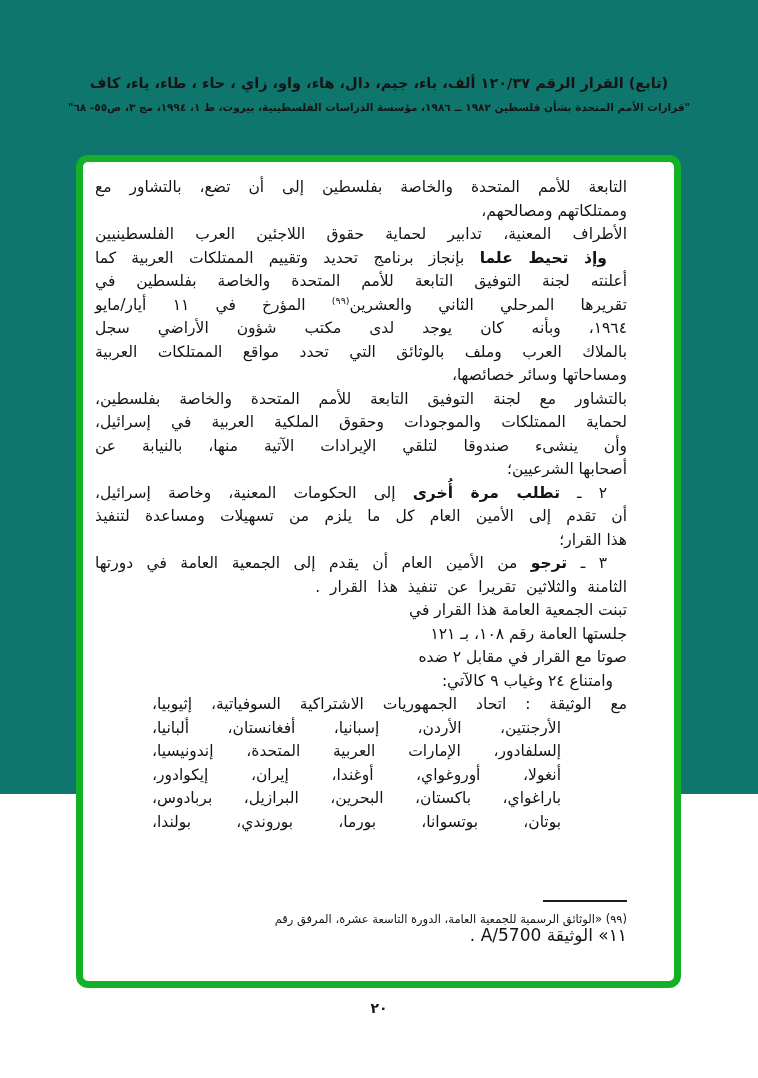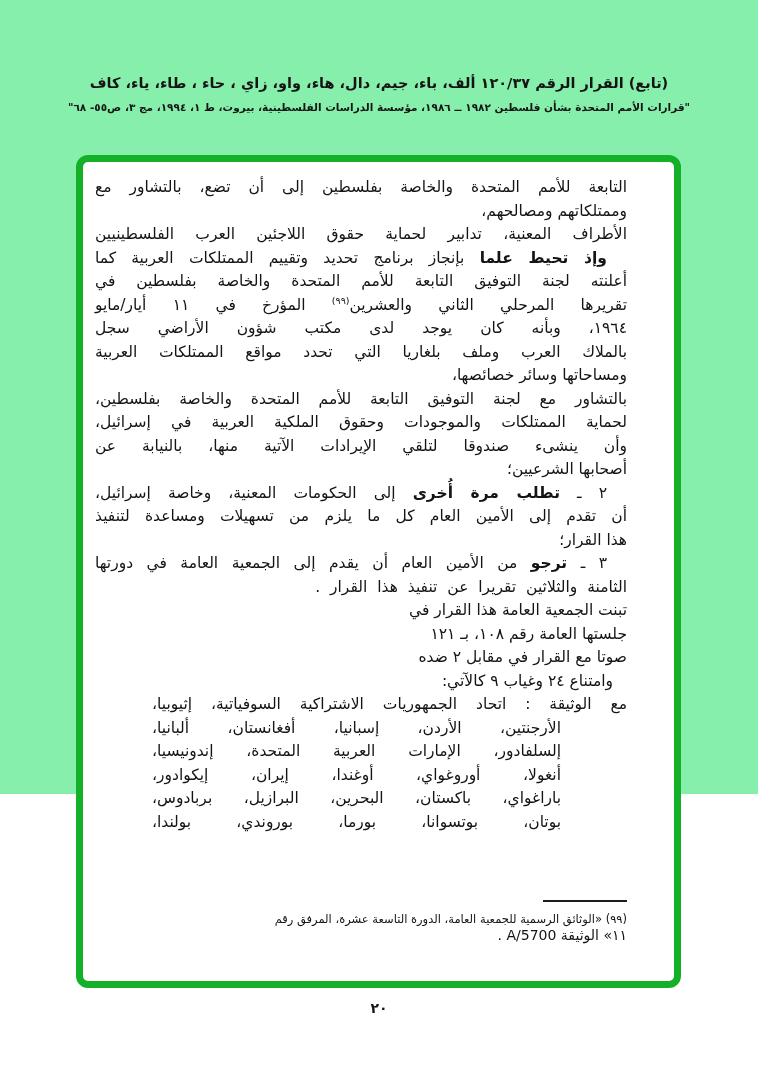--- a/index.html
+++ b/index.html
@@ -1,21 +1,21 @@
 <!DOCTYPE html>
 <html lang="ar"><head>
 <meta charset="utf-8">
 <style>
   html,body{margin:0;padding:0;}
   body{
     width:758px;height:1078px;background:#ffffff;
     font-family:"DejaVu Sans",sans-serif;color:#141414;
     position:relative;overflow:hidden;
   }
-  .page{position:relative;width:758px;height:794px;background:#86efac;}
+  .page{position:relative;width:758px;height:794px;background:#0f766e;}
 
   
   .hdr{position:absolute;top:72px;left:0;width:758px;text-align:center;direction:rtl;}
   .hdr .h1{font-size:14.5px;font-weight:bold;line-height:22px;}
   .hdr .h2{font-size:10.5px;font-weight:bold;line-height:16px;margin-top:5px;}
 
   
   .frame{
     position:absolute;left:76px;top:155px;width:605px;height:833px;
     box-sizing:border-box;border:7px solid #14b128;border-radius:12px;
@@ -34,21 +34,21 @@
   .b{font-weight:bold;}
   sup.fnref{font-size:9.5px;line-height:0;vertical-align:6px;}
 
   .vote{padding-left:57px;}
   .vote .cont{padding-right:66px;}
 
   
   .fnarea{position:absolute;top:738px;right:47px;left:29px;direction:rtl;}
   .fndiv{width:84px;height:2px;background:#1c1c1c;margin:0 0 9px auto;}
   .fn{font-size:11.5px;line-height:16px;text-align:right;direction:rtl;}
-  .fn2{padding-left:0;padding-right:0;text-align:right;direction:rtl;font-size:14px;line-height:16px;}
+  .fn2{padding-left:0;padding-right:0;text-align:right;direction:rtl;font-size:17px;line-height:16px;}
   .fn2 .inner{display:inline-block;margin-left:105px;}
 
   
   .pagenum{
     position:absolute;top:1000px;left:0;width:758px;text-align:center;
     font-size:14px;font-weight:bold;direction:rtl;
   }
 </style>
 </head>
 <body>
@@ -67,21 +67,21 @@
         <div class="ln j">التابعة للأمم المتحدة والخاصة بفلسطين إلى أن تضع، بالتشاور مع</div>
         <div class="ln r">وممتلكاتهم ومصالحهم،</div>
         <div class="ln j">الأطراف المعنية، تدابير لحماية حقوق اللاجئين العرب الفلسطينيين</div>
       </div>
 
       <div>
         <div class="ln j ind"><span class="b">وإذ تحيط علما</span><span> بإنجاز برنامج تحديد وتقييم الممتلكات العربية كما</span></div>
         <div class="ln j">أعلنته لجنة التوفيق التابعة للأمم المتحدة والخاصة بفلسطين في</div>
         <div class="ln j"><span>تقريرها المرحلي الثاني والعشرين</span><sup class="fnref">(٩٩)</sup><span> المؤرخ في ١١ أيار/مايو</span></div>
         <div class="ln j">١٩٦٤، وبأنه كان يوجد لدى مكتب شؤون الأراضي سجل</div>
-        <div class="ln j">بالملاك العرب وملف بلغاريا التي تحدد مواقع الممتلكات العربية</div>
+        <div class="ln j">بالملاك العرب وملف بالوثائق التي تحدد مواقع الممتلكات العربية</div>
         <div class="ln r">ومساحاتها وسائر خصائصها،</div>
       </div>
 
       <div>
         <div class="ln j">بالتشاور مع لجنة التوفيق التابعة للأمم المتحدة والخاصة بفلسطين،</div>
         <div class="ln j">لحماية الممتلكات والموجودات وحقوق الملكية العربية في إسرائيل،</div>
         <div class="ln j">وأن ينشىء صندوقا لتلقي الإيرادات الآتية منها، بالنيابة عن</div>
         <div class="ln r">أصحابها الشرعيين؛</div>
       </div>
 

